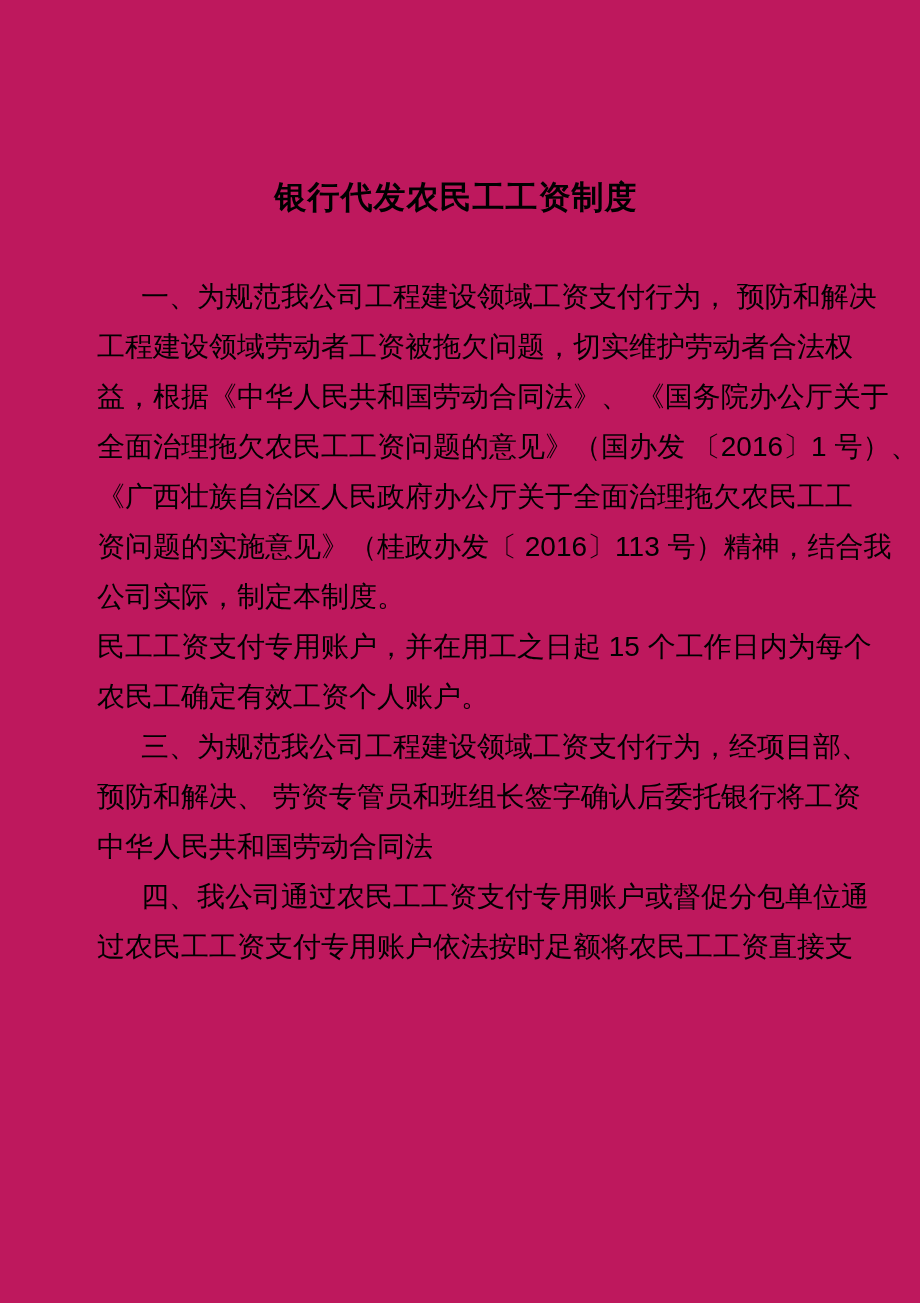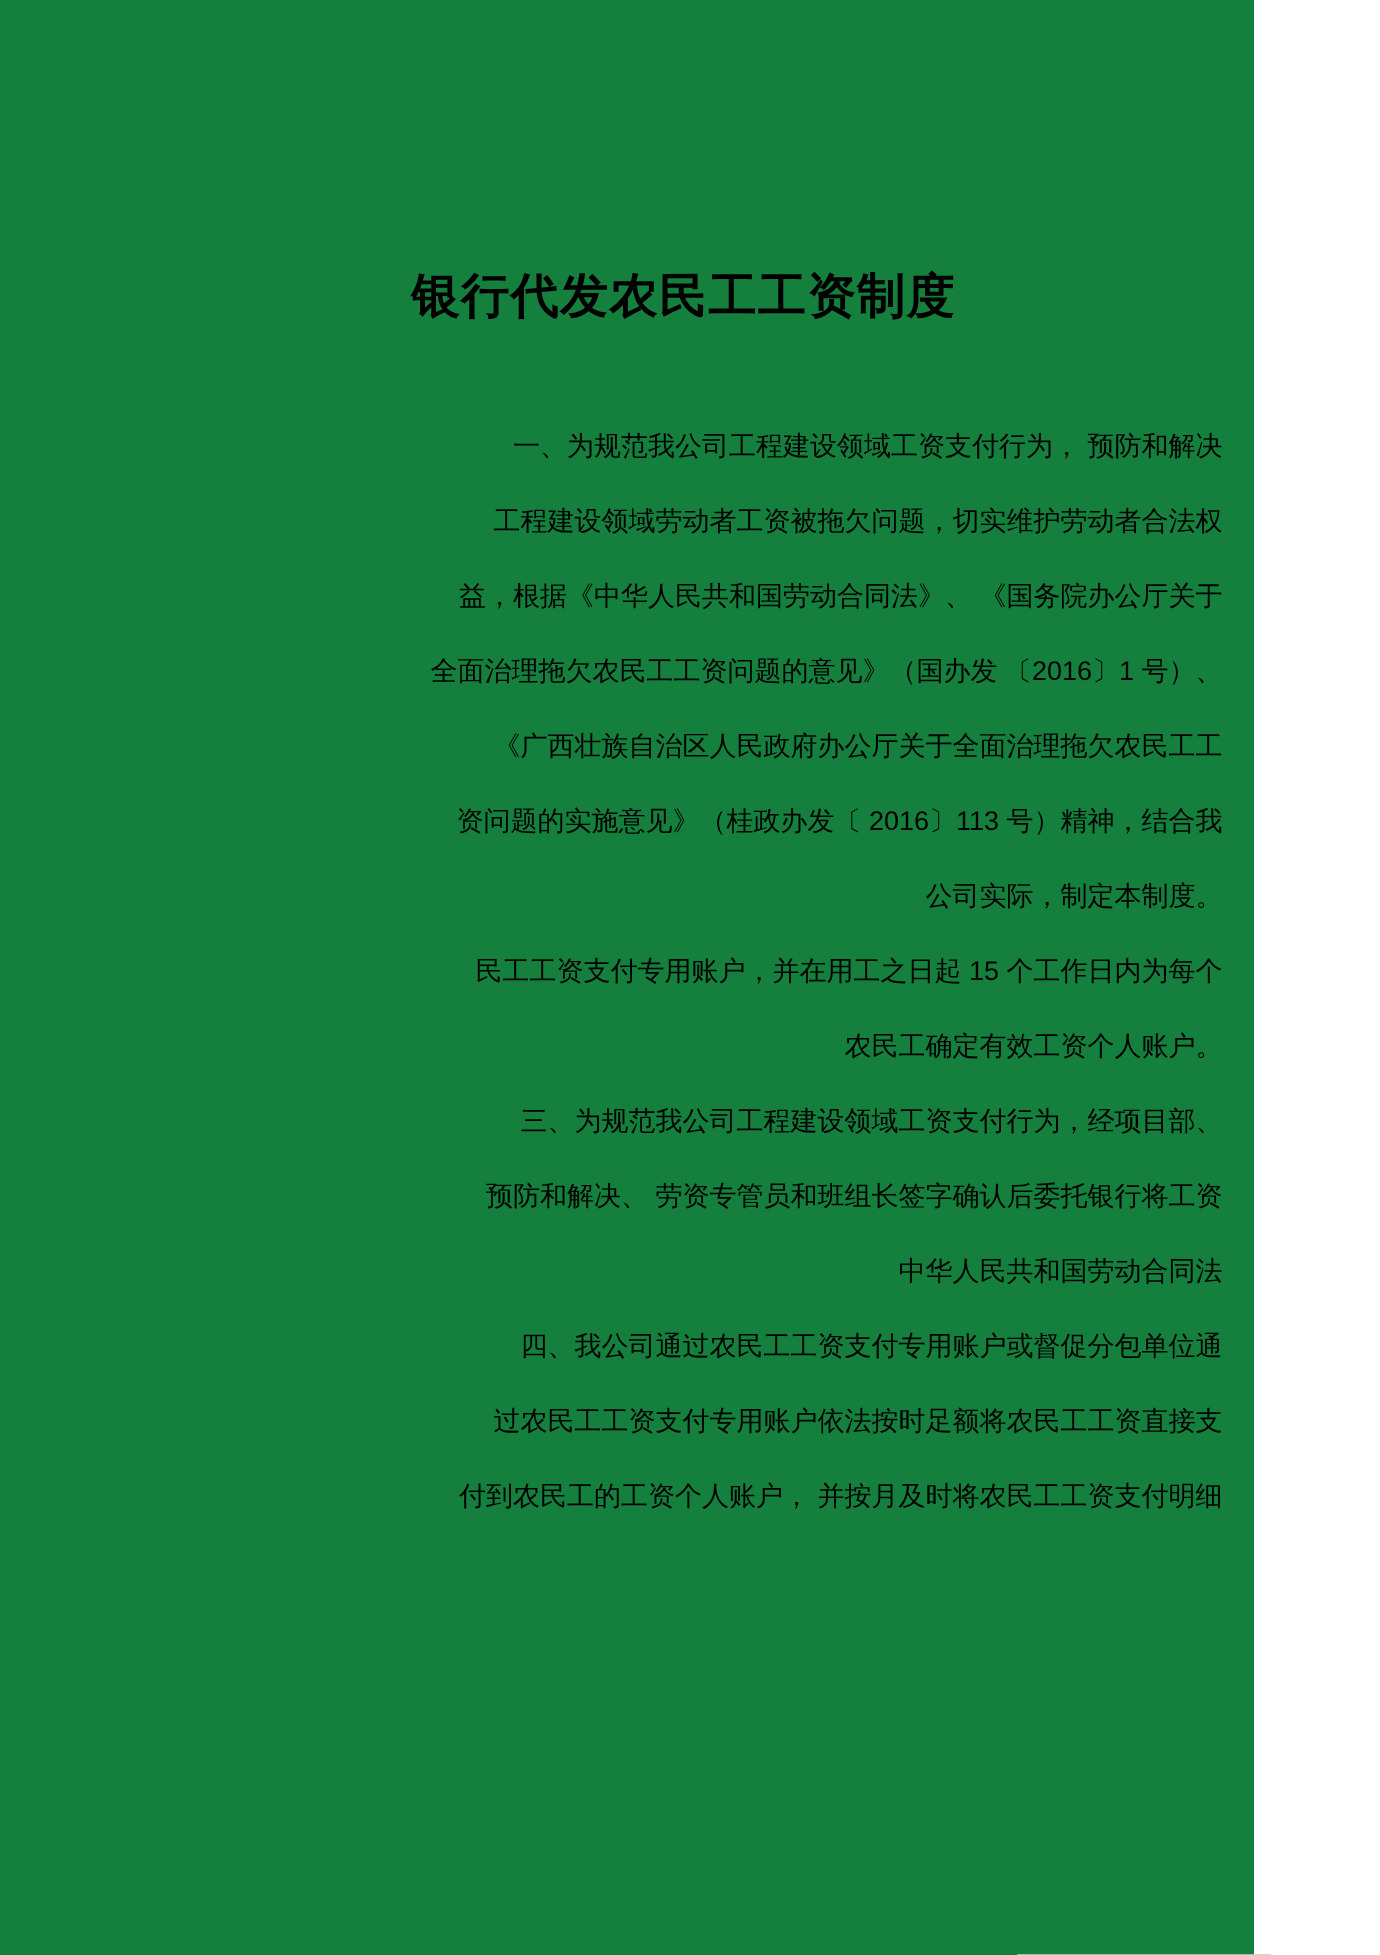--- a/index.html
+++ b/index.html
@@ -8,50 +8,50 @@
   }
   body {
     width: 920px;
     height: 1303px;
     font-family: "Liberation Sans", sans-serif;
     color: #000000;
     overflow: hidden;
   }
   .page {
     position: relative;
-    width: 836px;
+    width: 920px;
     height: 1303px;
-    background: #15803d;
+    background: #be185d;
   }
   .content {
     position: absolute;
     left: 97px;
     top: 176px;
     width: 718px;
   }
   .doc-title {
     text-align: center;
     font-size: 32px;
     font-weight: bold;
     line-height: 42px;
     letter-spacing: 1px;
     margin-bottom: 54px;
     color: #000000;
   }
   .body-text {
     width: 718px;
   }
   .line {
-    font-size: 18px;
+    font-size: 28px;
     line-height: 50px;
     height: 50px;
     letter-spacing: 0px;
     white-space: pre;
     color: #000000;
-    text-align: right;
+    text-align: left;
   }
   .line.first {
     padding-left: 44px;
   }
 </style>
 </head>
 <body>
 
 <div class="page">
   <div class="content">
@@ -77,18 +77,17 @@
 
       <div>
         <div class="line first">三、为规范我公司工程建设领域工资支付行为，经项目部、</div>
         <div class="line">预防和解决、 劳资专管员和班组长签字确认后委托银行将工资</div>
         <div class="line">中华人民共和国劳动合同法</div>
       </div>
 
       <div>
         <div class="line first">四、我公司通过农民工工资支付专用账户或督促分包单位通</div>
         <div class="line">过农民工工资支付专用账户依法按时足额将农民工工资直接支</div>
-        <div class="line">付到农民工的工资个人账户， 并按月及时将农民工工资支付明细</div>
       </div>
 
     </div>
   </div>
 </div>
 
 </body></html>

